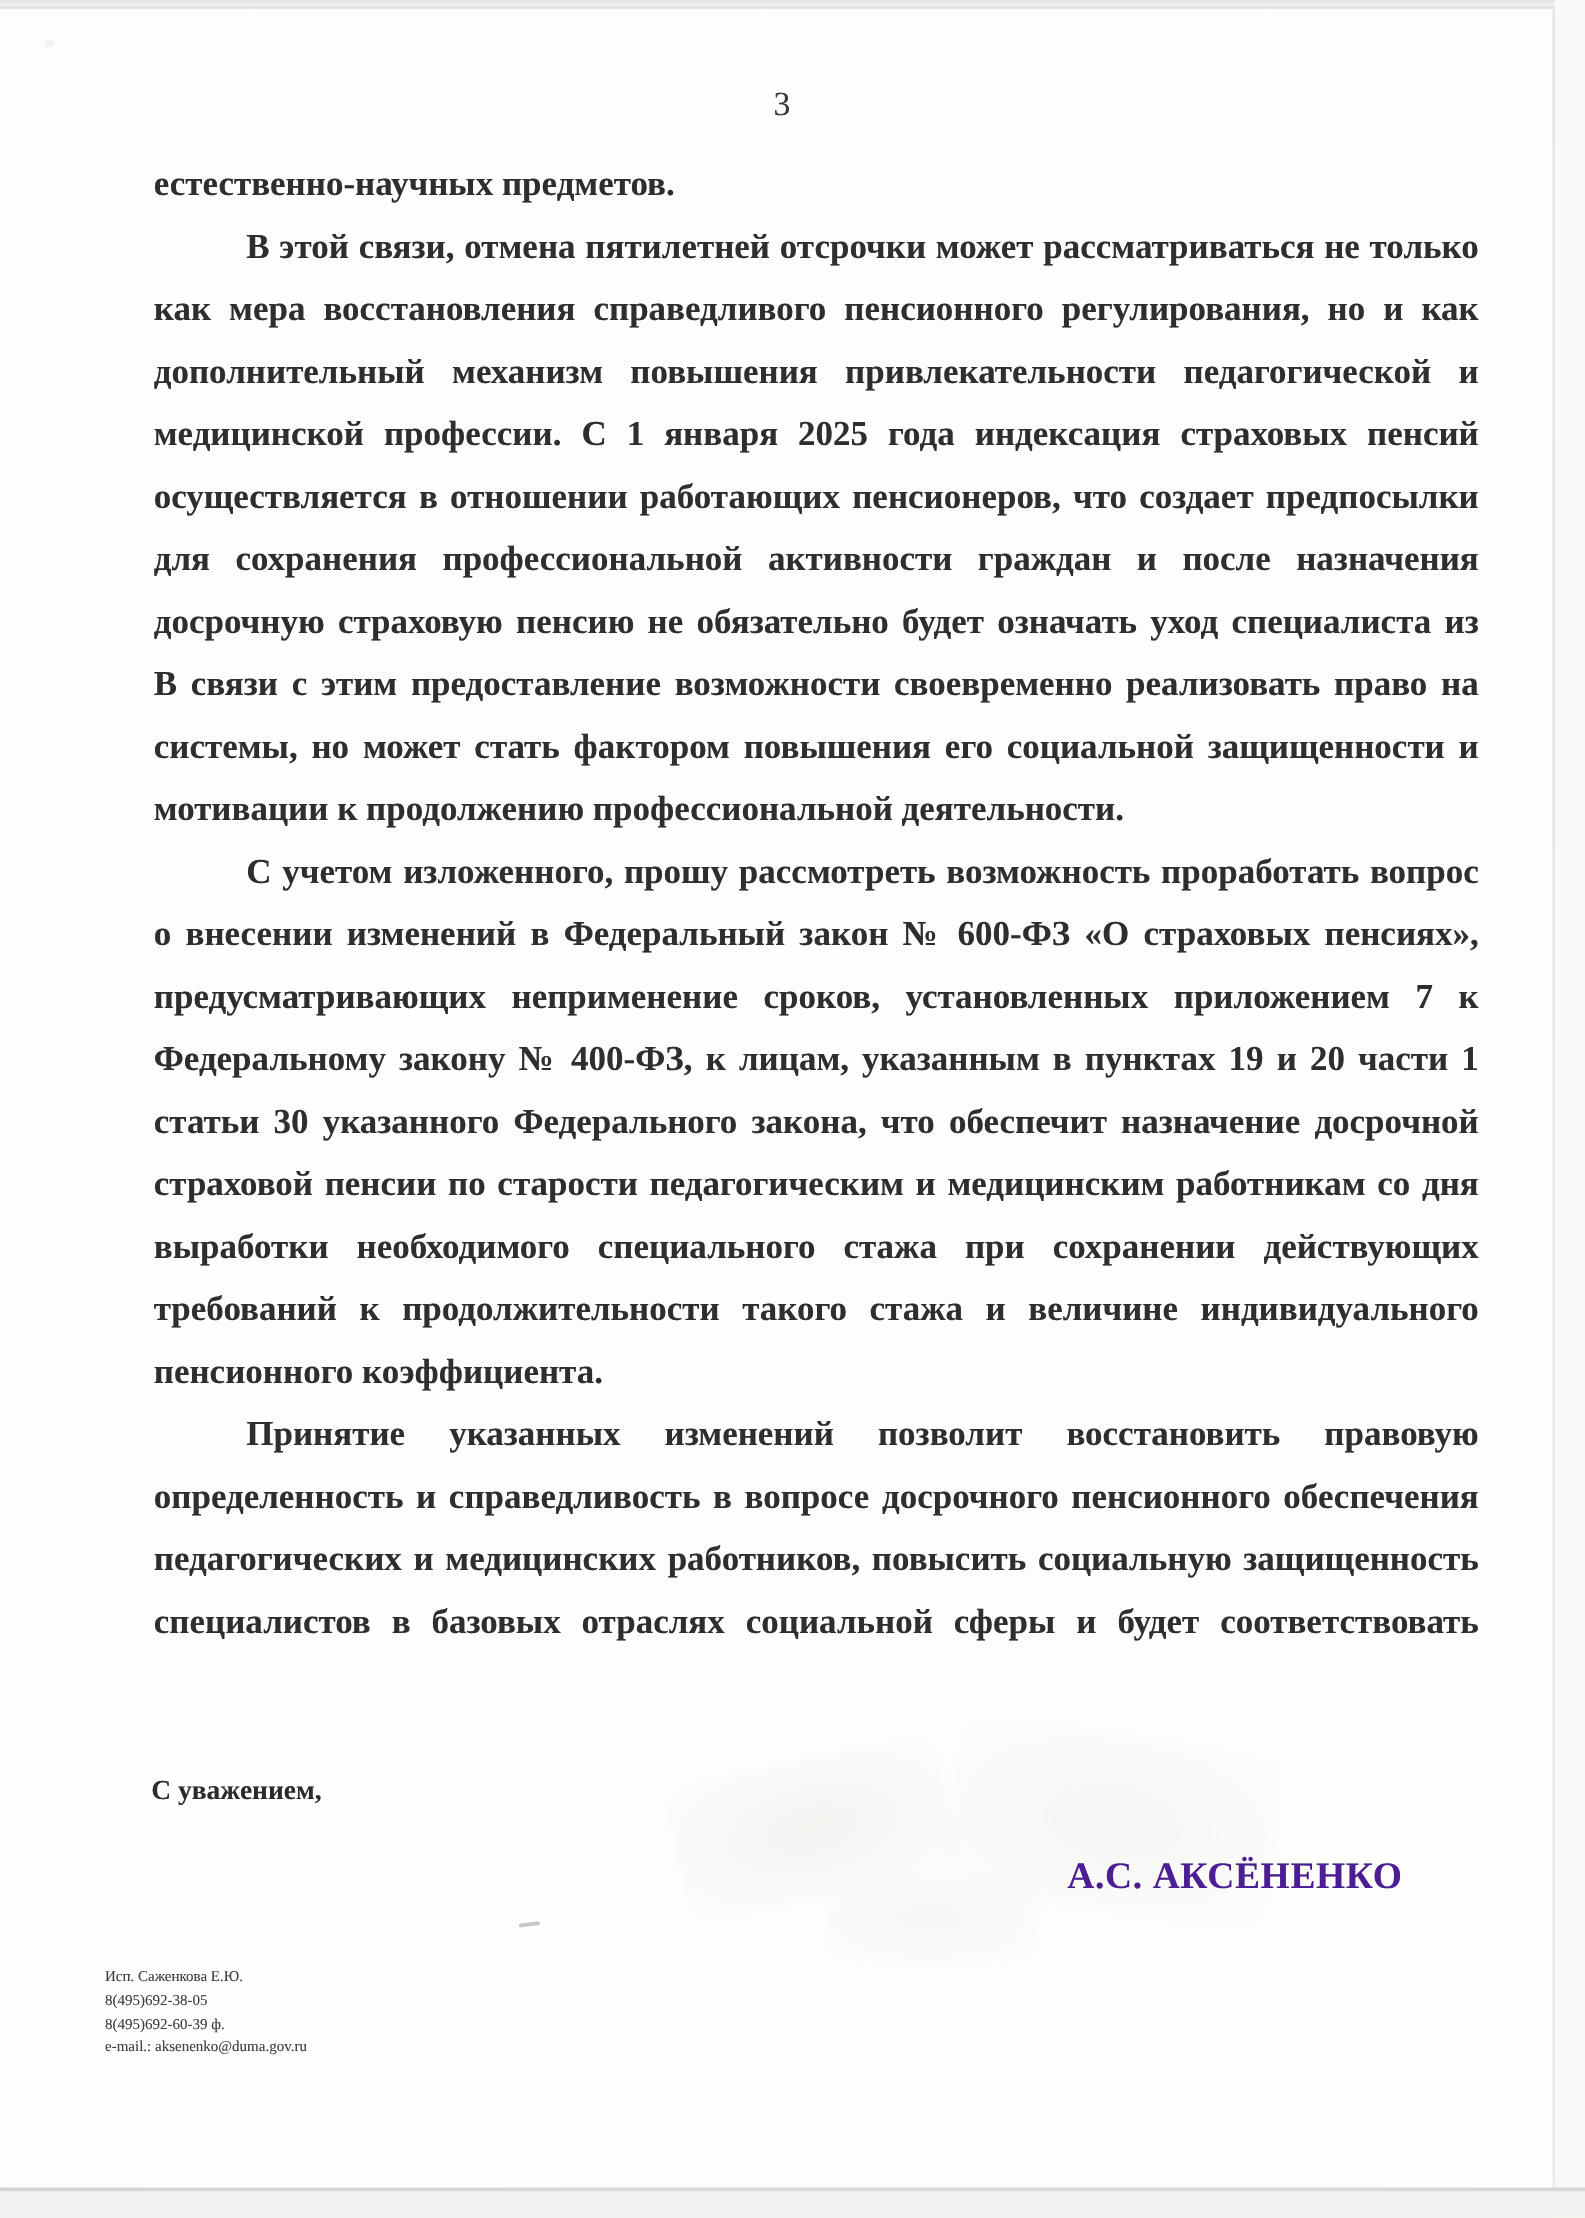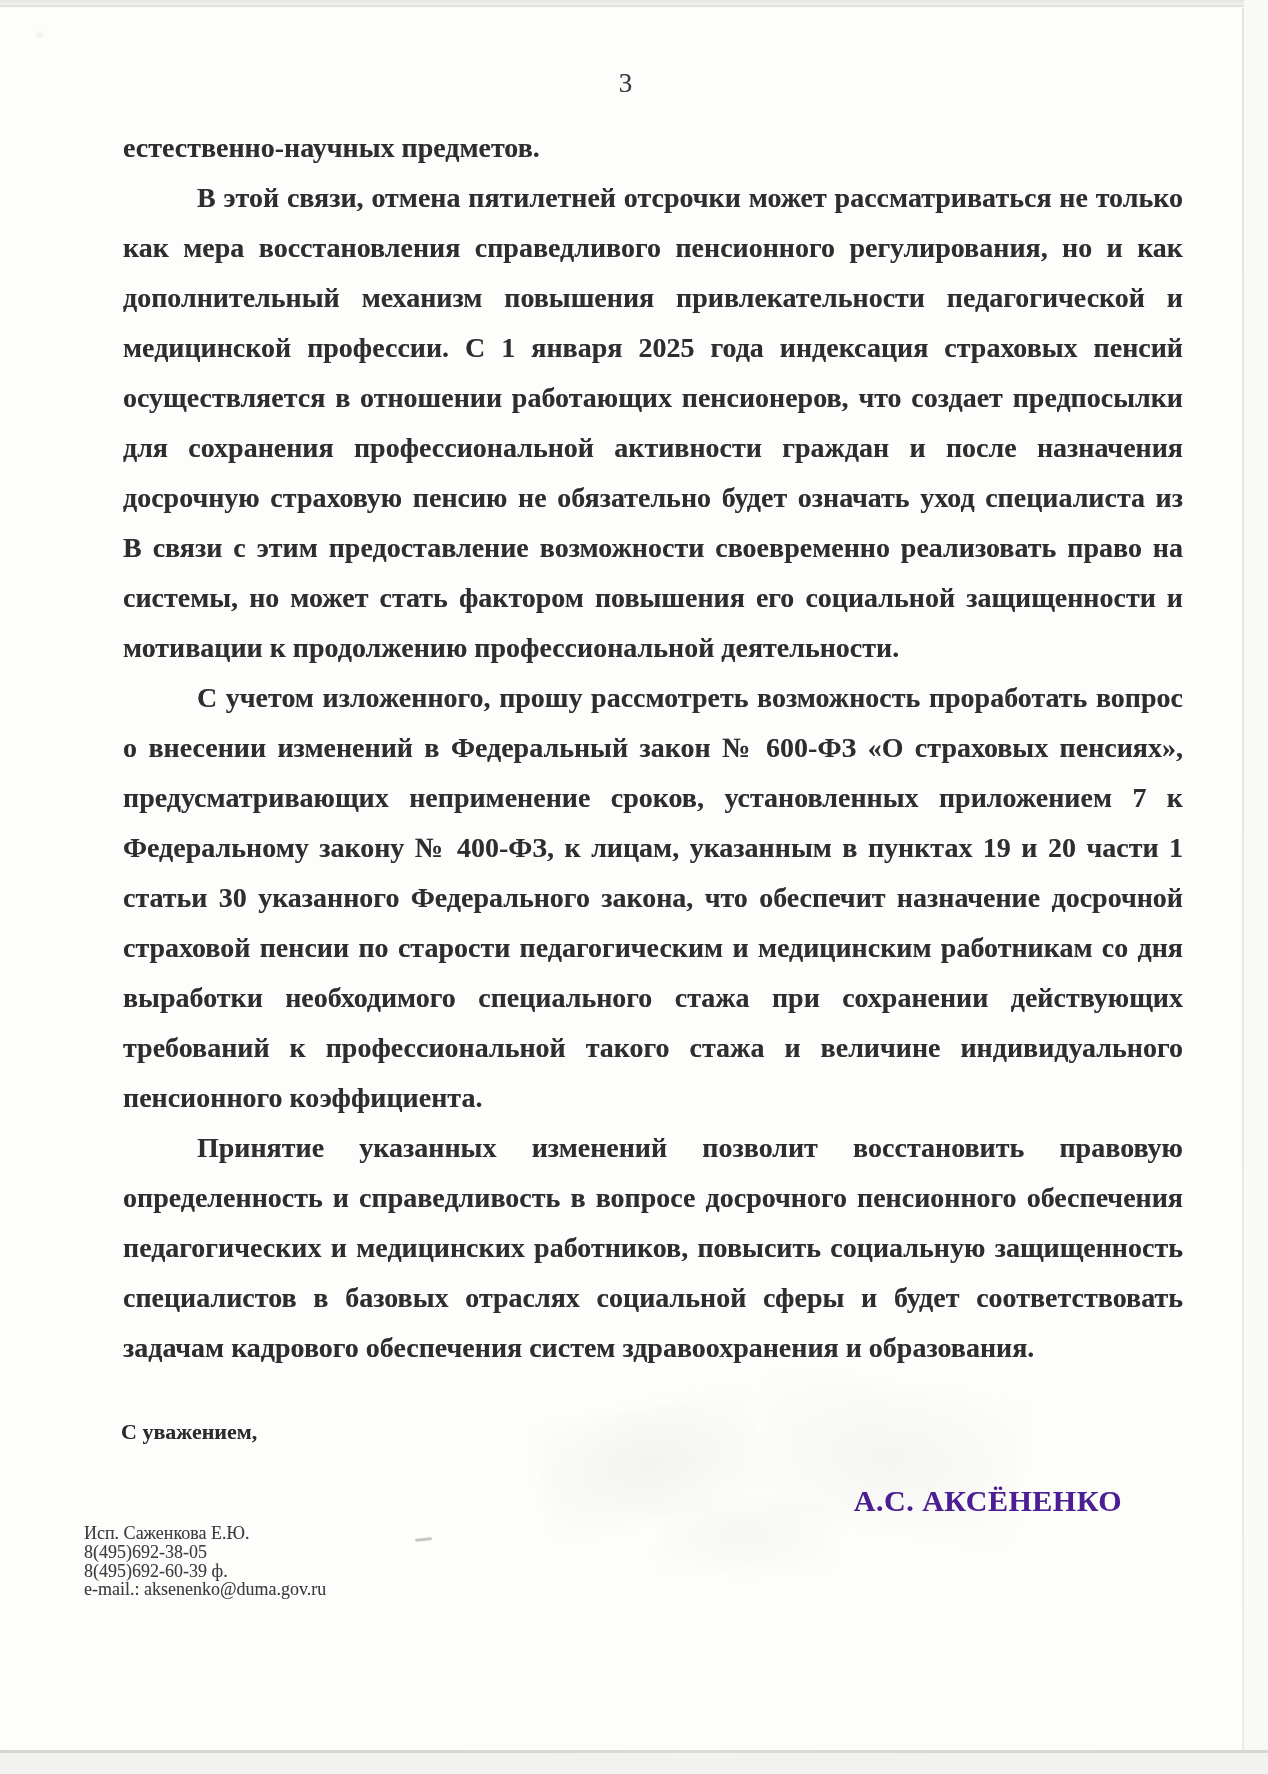--- a/index.html
+++ b/index.html
@@ -92,22 +92,22 @@
     font-size: 22px; font-weight: bold; color: #2b2b2b;
     text-shadow: 0 0 0.4px rgba(0,0,0,0.3);
   }
   .signature-name {
     position: absolute; right: 146px; top: 1484px;
     font-size: 30px; font-weight: bold; letter-spacing: 0.5px; color: #4c1d95;
     text-shadow: 0 0 0.4px rgba(0,0,0,0.3);
   }
   
   .footer-block {
-    position: absolute; left: 84px; top: 1524px;
-    font-size: 18px; line-height: 18.8px; color: #3c3c3c;
+    position: absolute; left: 84px; top: 1572px;
+    font-size: 12px; line-height: 18.8px; color: #3c3c3c;
     text-shadow: 0 0 0.3px rgba(0,0,0,0.25);
   }
 </style>
 </head>
 <body>
 
 <div class="page">
 
   <div class="scan-top"></div>
   <div class="scan-top-line"></div>
@@ -135,27 +135,26 @@
       <div class="line j">В связи с этим предоставление возможности своевременно реализовать право на</div>
       <div class="line j">системы, но может стать фактором повышения его социальной защищенности и</div>
       <div class="line last">мотивации к продолжению профессиональной деятельности.</div>
       <div class="line j indent">С учетом изложенного, прошу рассмотреть возможность проработать вопрос</div>
       <div class="line j">о внесении изменений в Федеральный закон № 600-ФЗ «О страховых пенсиях»,</div>
       <div class="line j">предусматривающих неприменение сроков, установленных приложением 7 к</div>
       <div class="line j">Федеральному закону № 400-ФЗ, к лицам, указанным в пунктах 19 и 20 части 1</div>
       <div class="line j">статьи 30 указанного Федерального закона, что обеспечит назначение досрочной</div>
       <div class="line j">страховой пенсии по старости педагогическим и медицинским работникам со дня</div>
       <div class="line j">выработки необходимого специального стажа при сохранении действующих</div>
-      <div class="line j">требований к профессиональной такого стажа и величине индивидуального</div>
+      <div class="line j">требований к продолжительности такого стажа и величине индивидуального</div>
       <div class="line last">пенсионного коэффициента.</div>
       <div class="line j indent">Принятие указанных изменений позволит восстановить правовую</div>
       <div class="line j">определенность и справедливость в вопросе досрочного пенсионного обеспечения</div>
       <div class="line j">педагогических и медицинских работников, повысить социальную защищенность</div>
       <div class="line j">специалистов в базовых отраслях социальной сферы и будет соответствовать</div>
-      <div class="line last">задачам кадрового обеспечения систем здравоохранения и образования.</div>
     </div>
 
   <div class="closing">С уважением,</div>
 
   <div class="signature-name">А.С. АКСЁНЕНКО</div>
 
   <div class="footer-block">
       <div>Исп. Саженкова Е.Ю.</div>
       <div>8(495)692-38-05</div>
       <div>8(495)692-60-39 ф.</div>

